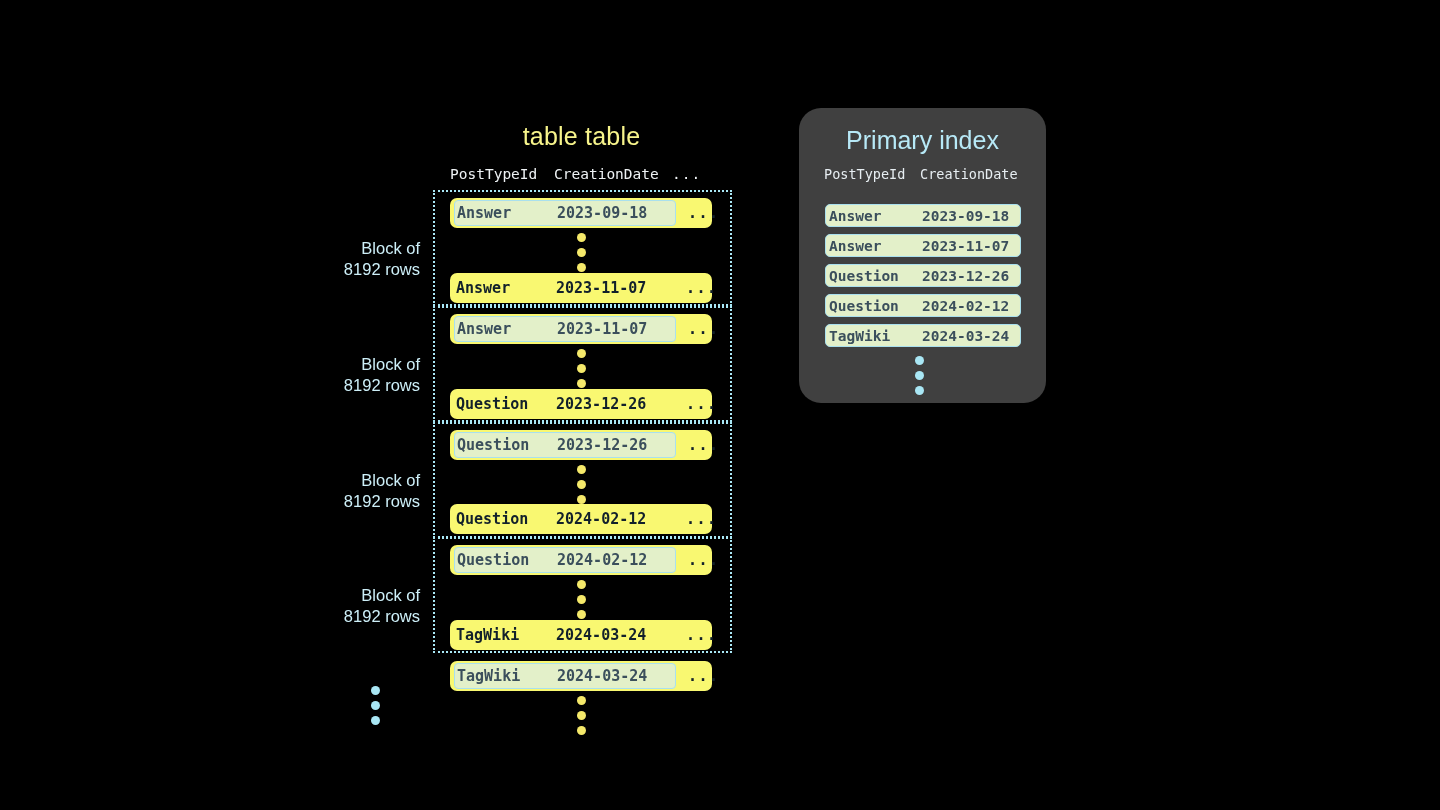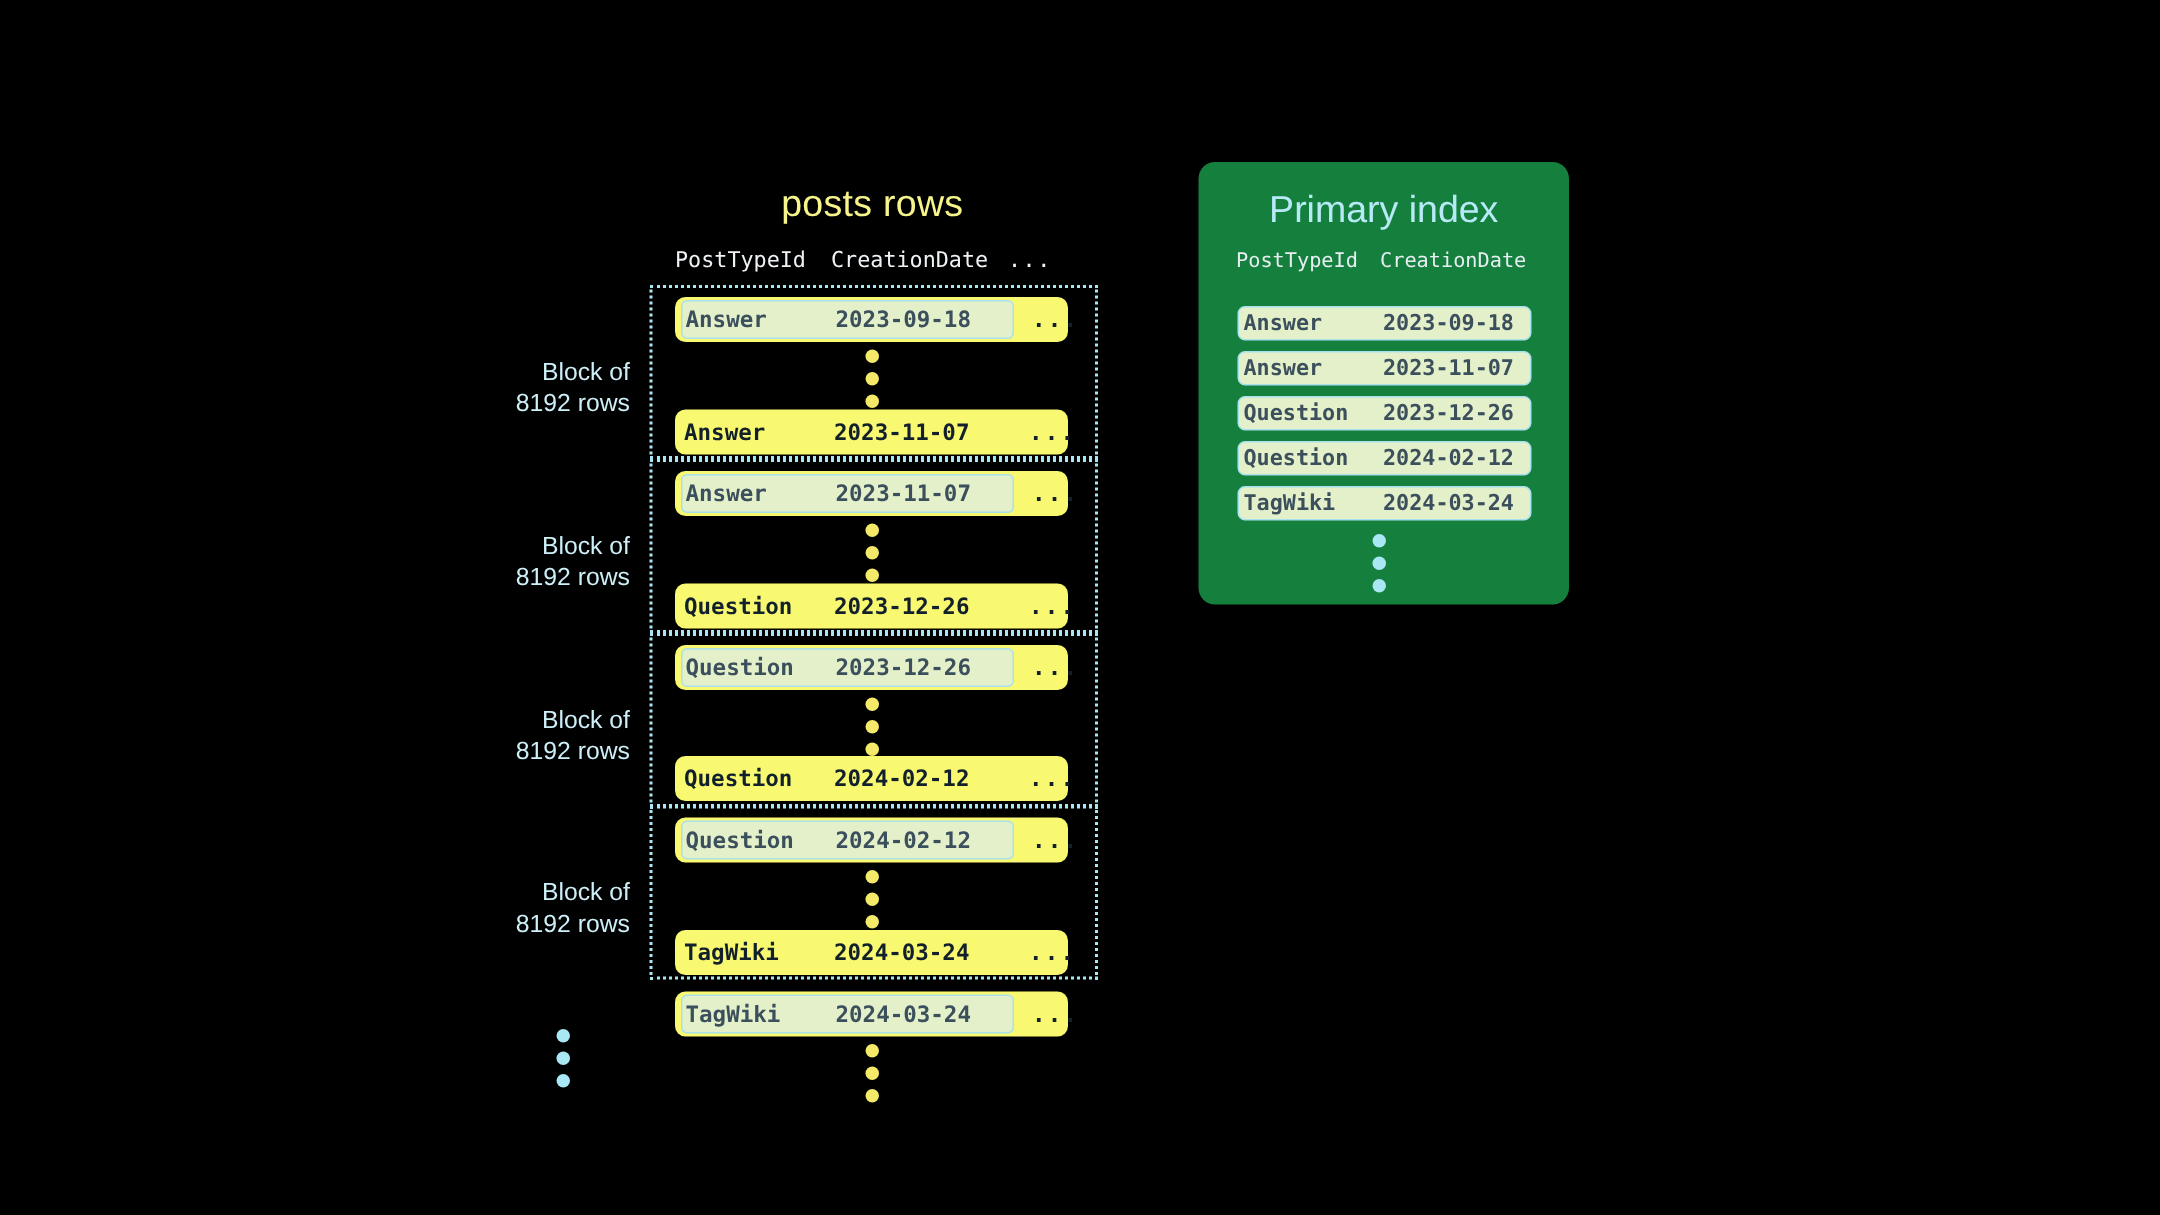--- a/index.html
+++ b/index.html
@@ -66,21 +66,21 @@
     display: block; width: 9px; height: 9px; border-radius: 50%;
     margin-bottom: 6px;
   }
   .vdots.yellow i { background: #f5e96a; }
   .vdots.blue i   { background: #a9e7f5; }
 
   
   .index-panel {
     position: absolute; left: 799px; top: 108px;
     width: 247px; height: 295px;
-    background: #15803d; border-radius: 11px;
+    background: #404040; border-radius: 22px;
   }
   .index-title {
     position: absolute; left: 0; top: 18px; width: 247px;
     text-align: center; font-size: 25px; color: #b7e9f7;
   }
   .index-headers {
     position: absolute; left: 25px; top: 58px; width: 200px;
     font-family: "DejaVu Sans Mono", monospace;
     font-size: 13.5px; color: #e7eef2;
     display: flex;
@@ -95,21 +95,21 @@
     font-size: 14.5px; font-weight: bold; color: #3b4f5c;
   }
   .ir-type { width: 96px; padding-left: 3px; }
   .ir-date { width: 96px; }
 </style>
 </head>
 <body>
 
 <div class="stage">
 
-  <div class="posts-title">posts rows</div>
+  <div class="posts-title">table table</div>
 
   <div class="col-headers">
     <span class="ch-type">PostTypeId</span>
     <span class="ch-date">CreationDate</span>
     <span class="ch-dots">...</span>
   </div>
 
   <div class="block" style="top:190px; height:116px;"></div>
   <div class="block-label" style="top:238px;">
     <div>Block of</div>

